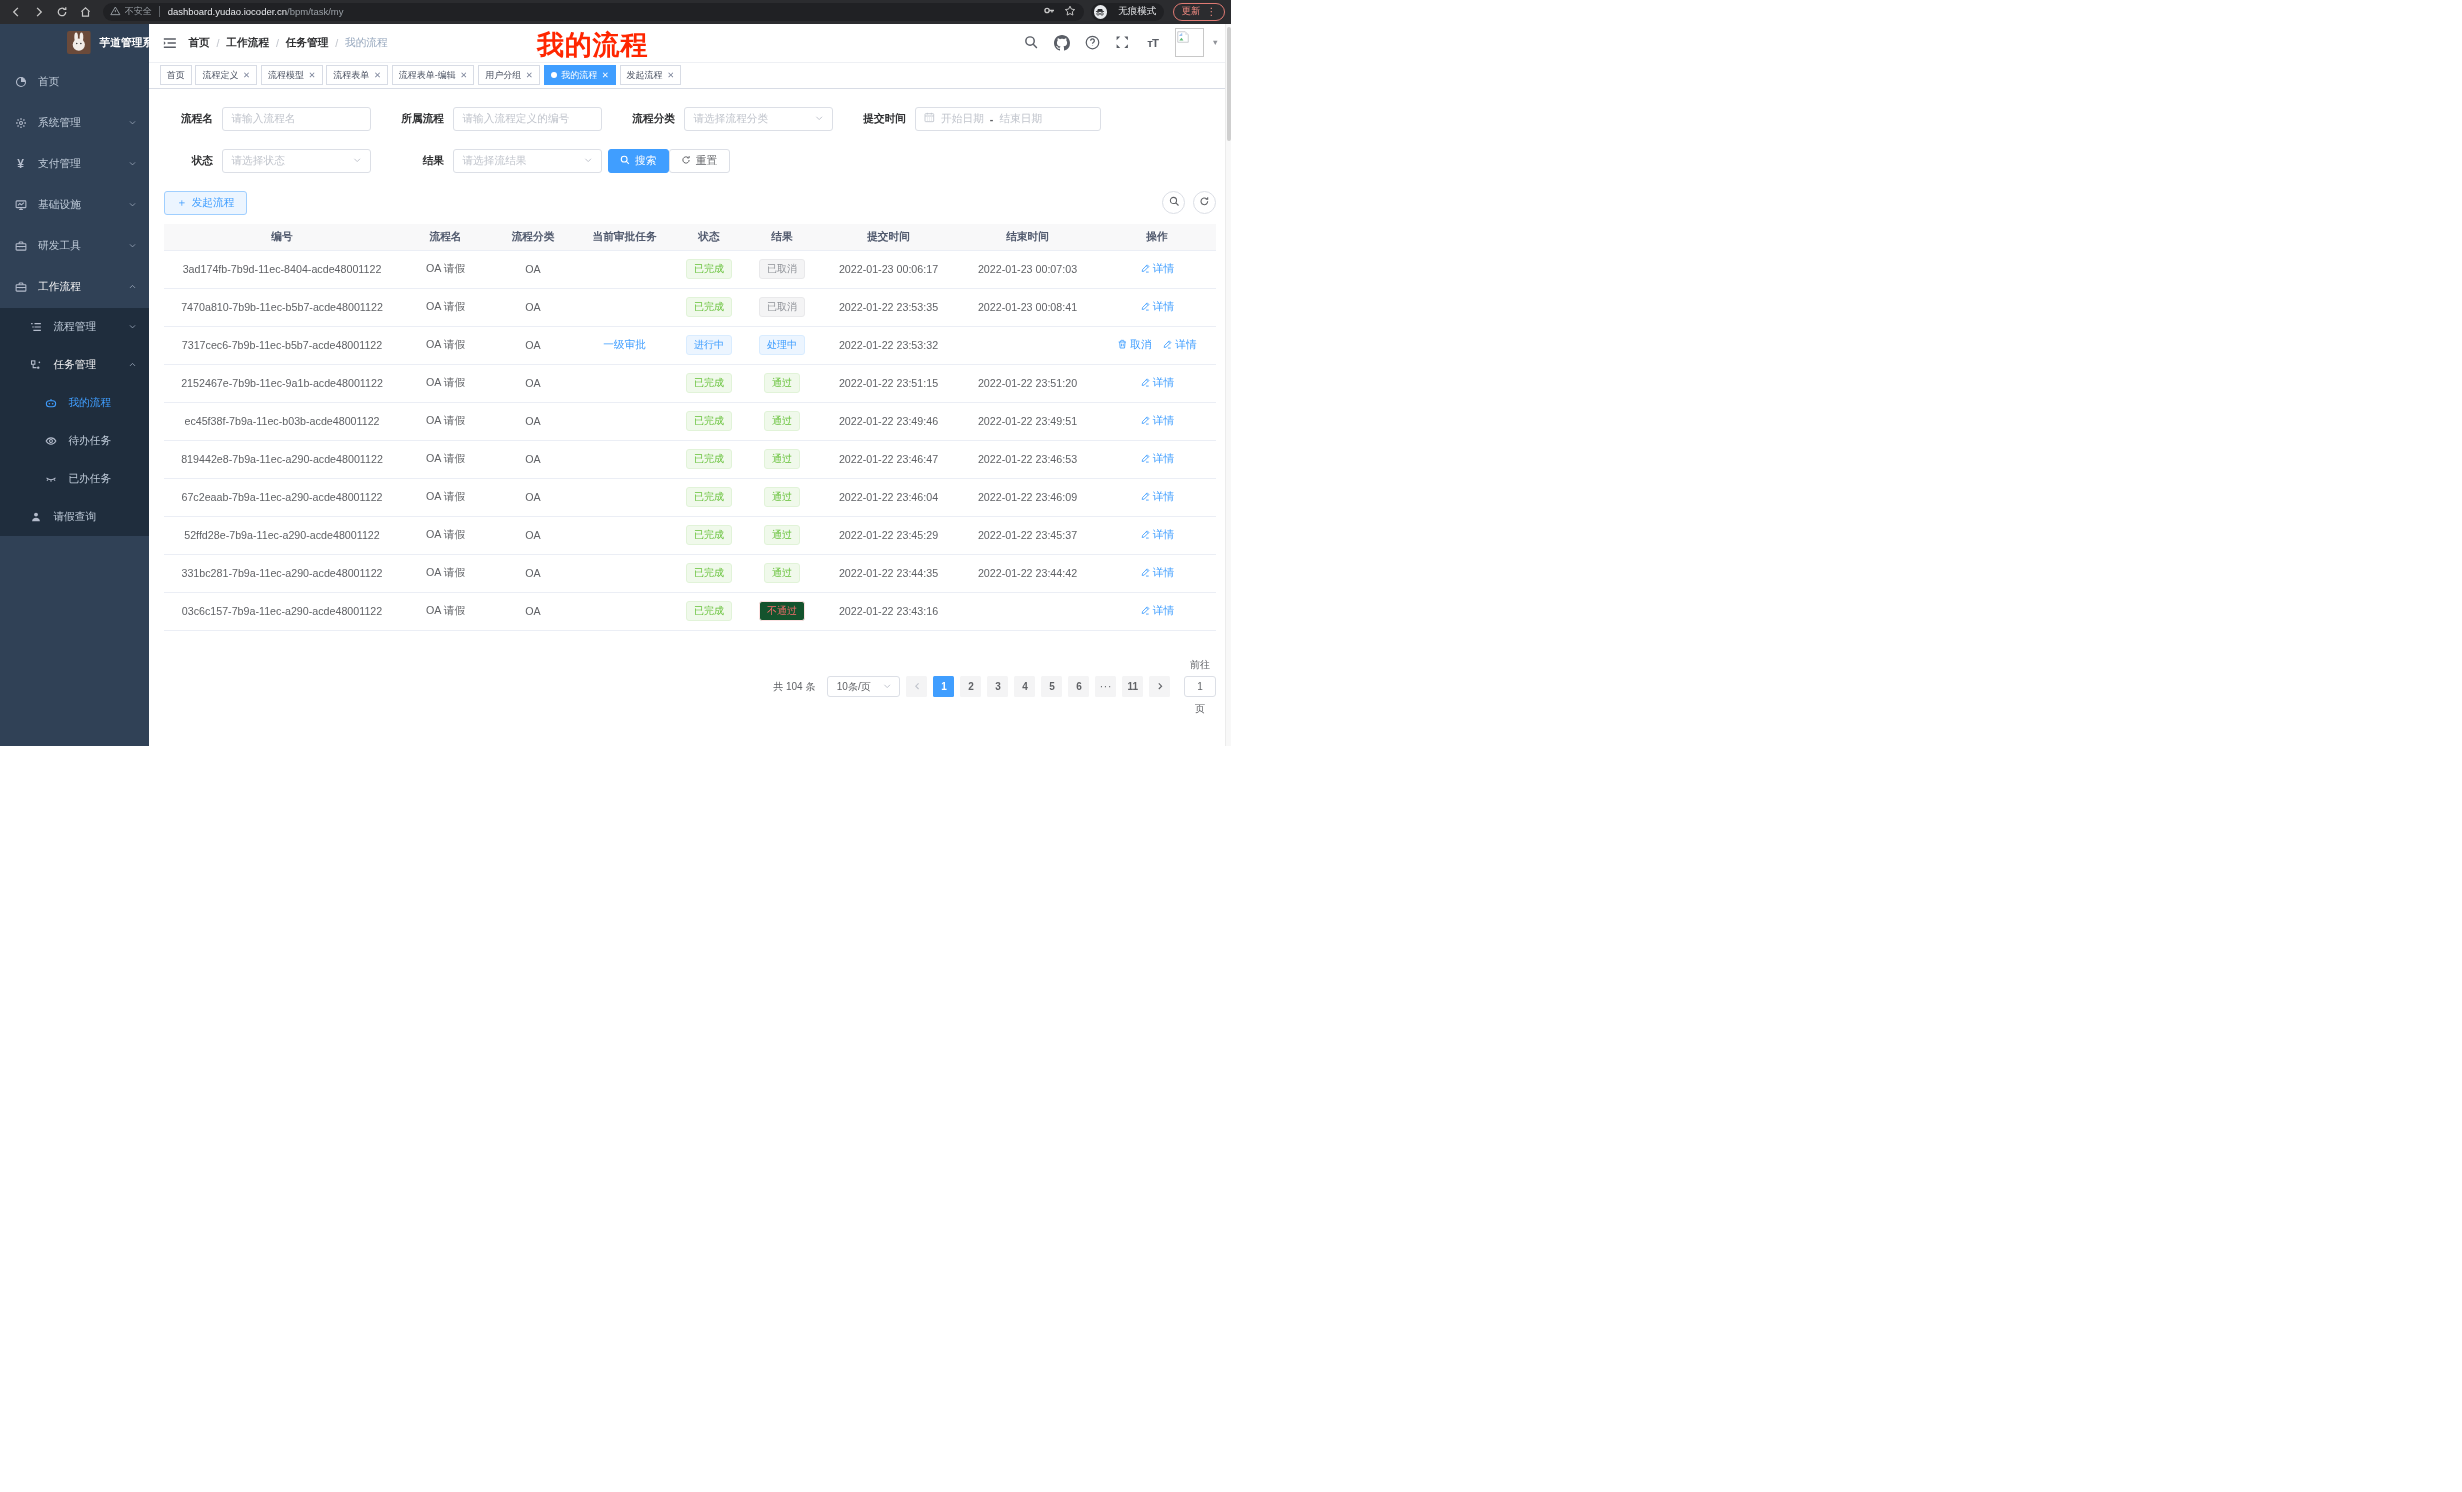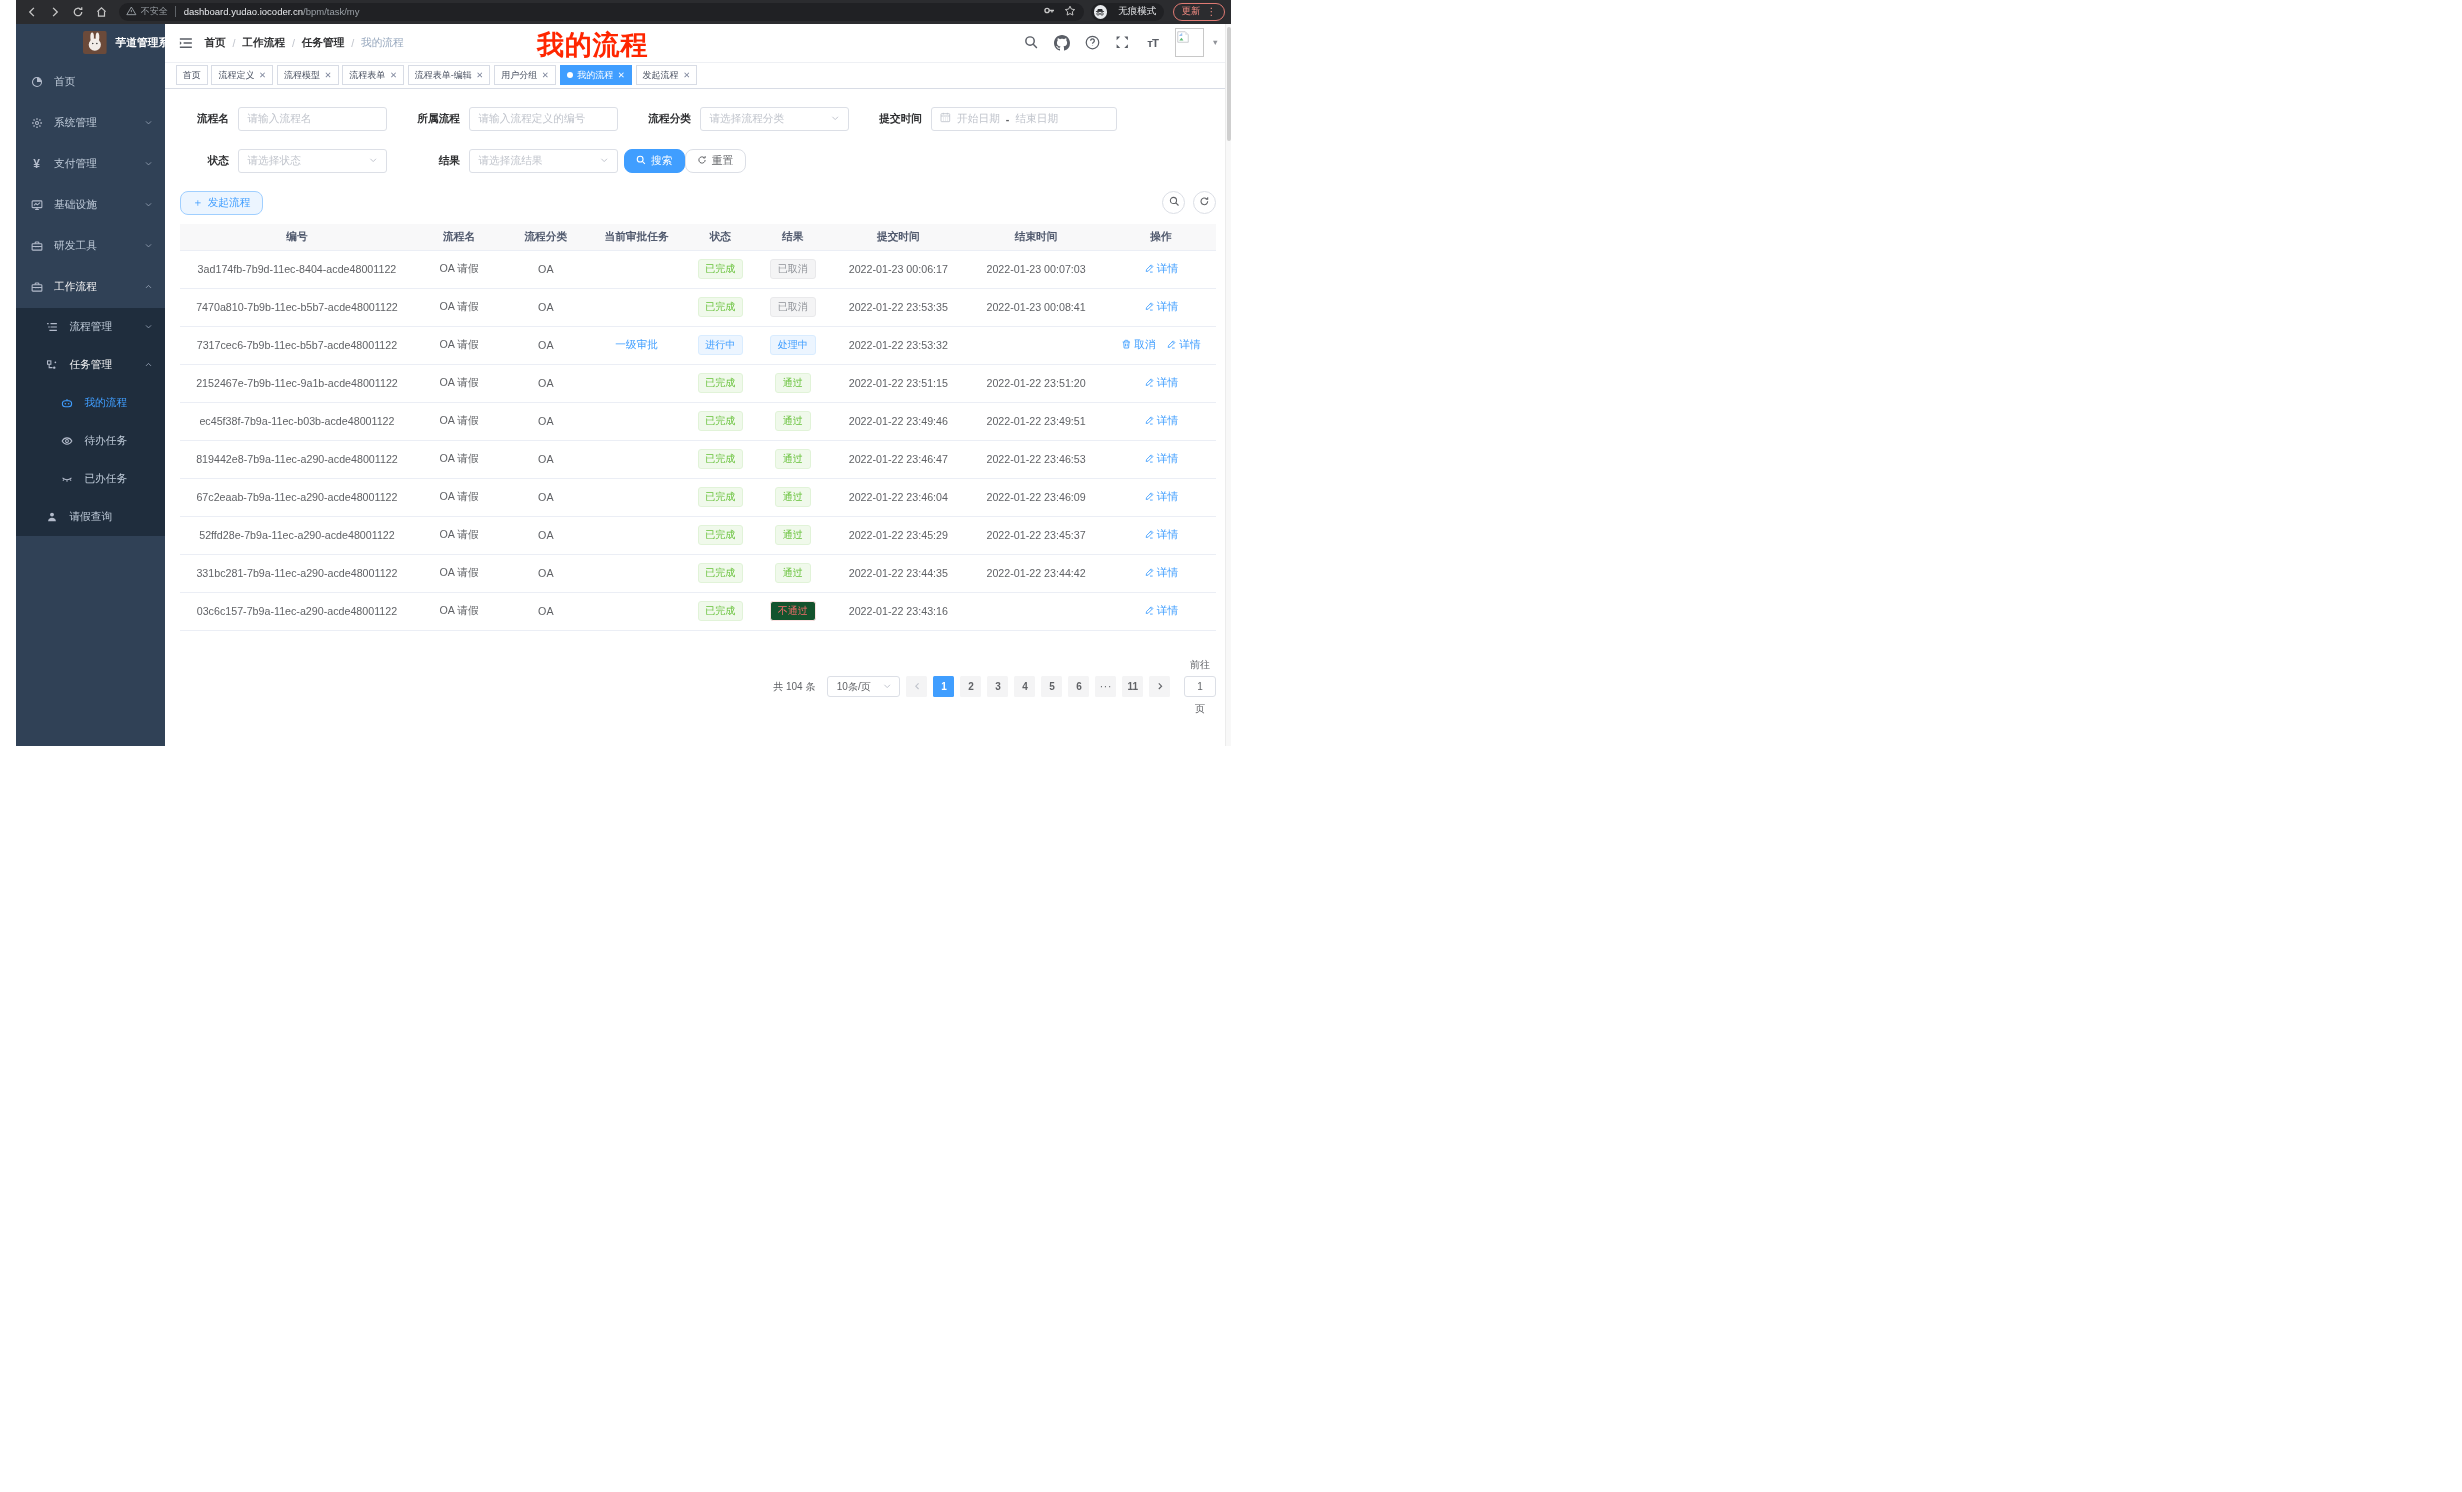--- a/index.html
+++ b/index.html
@@ -1,18 +1,18 @@
 <!DOCTYPE html>
 <html style="font-size:12px"><head>
 <meta charset="utf-8">
 <style>
   * { margin:0; padding:0; box-sizing:border-box; }
   html,body { width:1231px; height:746px; }
   body { font-family:"Liberation Sans","DejaVu Sans",sans-serif; font-size:10.7px; color:#606266; background:#fff; overflow:hidden; }
-  .screen { position:relative; width:1231px; height:746px; overflow:hidden;padding-left:16px; }
+  .screen { position:relative; width:1231px; height:746px; overflow:hidden; }
 
   
   .browser-bar { height:23.6px; background:#2b2c2f; display:flex; align-items:center; padding:0 6px; gap:3px; }
   .bicon { width:20px; height:18px; display:flex; align-items:center; justify-content:center; color:#c7c7c7; font-size:11.4px; flex:0 0 auto; border-radius:3px; }
   .bicon svg { display:block; }
   .url-pill { flex:1; height:18px; background:#202124; border-radius:9px; display:flex; align-items:center; padding:0 7.6px; margin:0 4.6px; min-width:0; }
   .url-secure { display:flex; align-items:center; gap:3.8px; color:#9aa0a6; font-size:9px; }
   .url-divider { width:0.8px; height:10.7px; background:#5f6368; margin:0 7.6px; }
   .url-text { font-size:9.5px; color:#e8eaed; white-space:nowrap; overflow:hidden; }
   .url-text .path { color:#9aa0a6; }
@@ -69,21 +69,21 @@
   .filter-row { display:flex; align-items:center; margin-bottom:18px; }
   .f-label { font-weight:700; color:#303133; margin-right:9px; text-align:right; white-space:nowrap; }
   .f-label.w64 { width:49px; } .f-label.w72 { width:55px; }
   .f-gap { width:18px; flex:0 0 auto; }
   .ctrl { height:24px; border:0.8px solid #dcdfe6; border-radius:3px; background:#fff; display:flex; align-items:center; padding:0 8.4px; color:#c0c4cc; font-size:10.7px; }
   .ctrl.w196 { width:149px; }
   .ctrl .ph { flex:1; white-space:nowrap; overflow:hidden; }
   .ctrl .caret { color:#c0c4cc; margin-left:4.6px; display:flex; }
   .daterange { width:186px; gap:6px; }
   .daterange .sep { color:#606266; font-weight:700; }
-  .btn { height:24px; border-radius:8px; display:inline-flex; align-items:center; justify-content:center; gap:4.6px; font-size:10.7px; padding:0 11.4px; cursor:pointer; border:0.8px solid transparent; white-space:nowrap; }
+  .btn { height:24px; border-radius:3px; display:inline-flex; align-items:center; justify-content:center; gap:4.6px; font-size:10.7px; padding:0 11.4px; cursor:pointer; border:0.8px solid transparent; white-space:nowrap; }
   .btn-primary { background:#409eff; color:#fff; border-color:#409eff; }
   .btn-default { background:#fff; color:#606266; border-color:#dcdfe6; }
   .btn-plain-primary { background:#ecf5ff; color:#409eff; border-color:#a0cfff; }
   .search-btn { margin-left:6px; }
   .reset-btn { }
 
   
   .toolbar { display:flex; align-items:center; margin-bottom:9px; }
   .tool-right { margin-left:auto; display:flex; gap:7.6px; }
   .circle-btn { width:23px; height:23px; border-radius:50%; border:0.8px solid #dcdfe6; background:#fff; display:flex; align-items:center; justify-content:center; color:#606266; cursor:pointer; }

